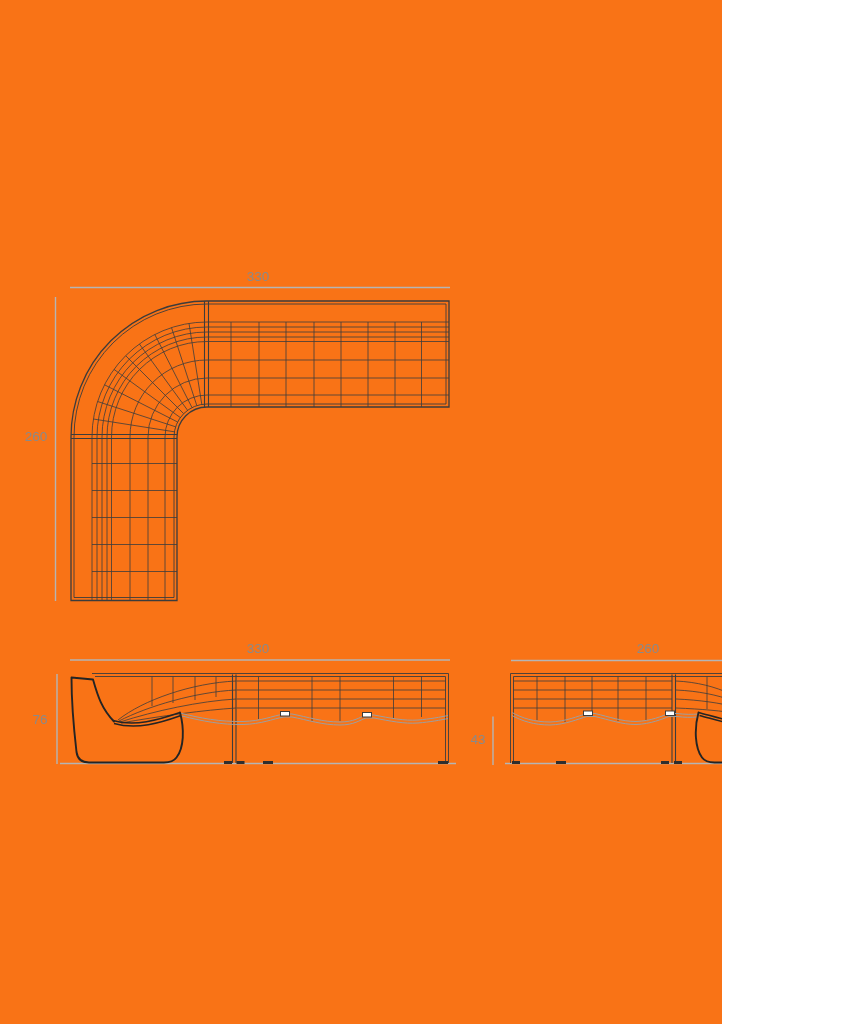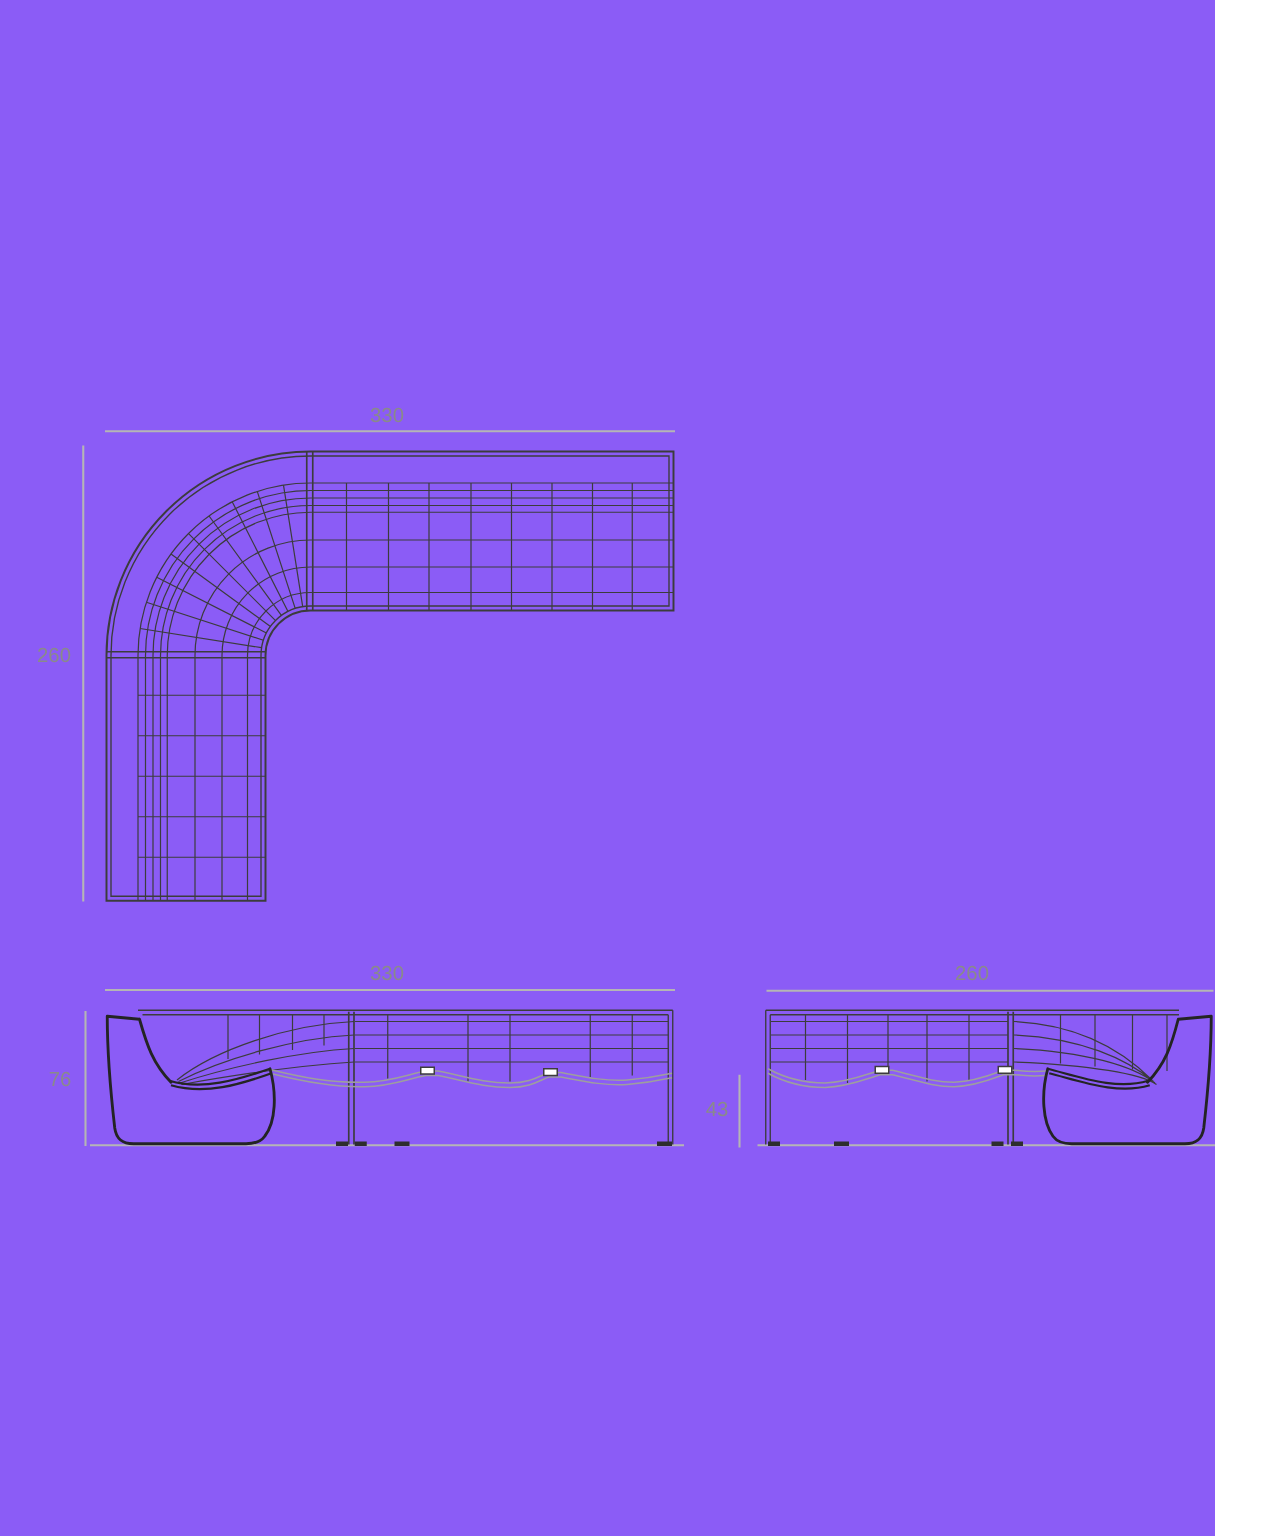--- a/index.html
+++ b/index.html
@@ -1,16 +1,16 @@
 <!DOCTYPE html>
 <html><head>
 <meta charset="utf-8">
 <style>
   html,body{margin:0;padding:0;background:#ffffff;}
-  .stage{position:relative;width:810px;height:1024px;background:#8b5cf6;overflow:hidden;
+  .stage{position:relative;width:722px;height:1024px;background:#f97316;overflow:hidden;
          font-family:"Liberation Sans", sans-serif;}
   svg{display:block;}
   .ink{stroke:#3c3c3c;fill:none;}
   .w13{stroke-width:1.3px;}
   .w11{stroke-width:1.1px;}
   .w09{stroke-width:0.9px;}
   .w08{stroke-width:0.8px;}
   .dim{stroke:#b5b5b5;stroke-width:1.4px;fill:none;}
   .dimtext{fill:#8a8a8a;font-size:13.5px;font-family:"Liberation Sans",sans-serif;}
   .soft{stroke:#9e9e9e;stroke-width:1px;fill:none;}

